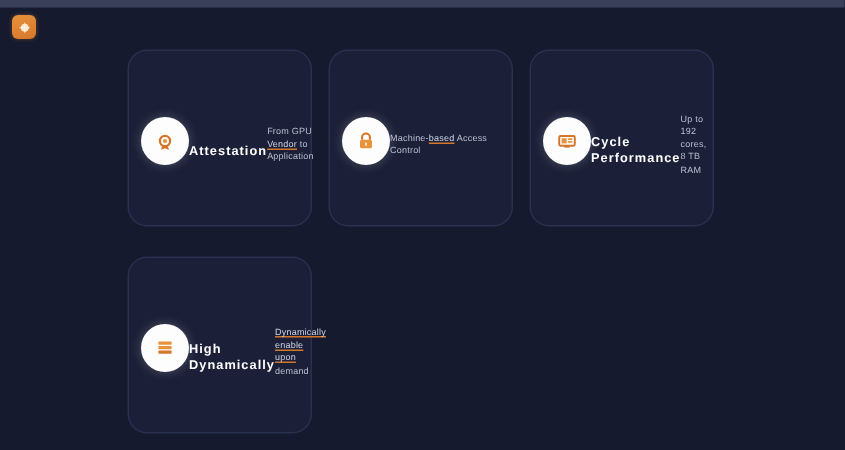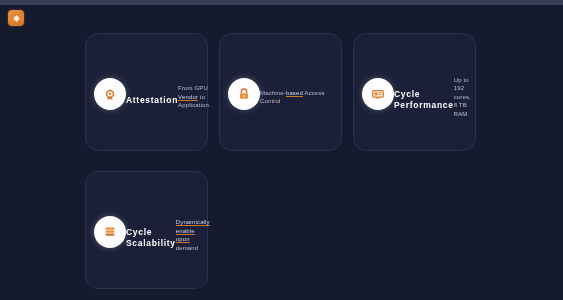--- a/index.html
+++ b/index.html
@@ -163,18 +163,18 @@
 
 
     <div class="card">
       <div class="icon-badge">
         <svg width="14" height="14" viewBox="0 0 14 14">
           <rect x="2.6" y="2.6" width="8.8" height="2.2" rx="0.5" fill="#e8923c"></rect>
           <rect x="2.6" y="5.6" width="8.8" height="2.2" rx="0.5" fill="#e8923c"></rect>
           <rect x="2.6" y="8.6" width="8.8" height="2.2" rx="0.5" fill="#d4762a"></rect>
         </svg>
       </div>
-      <div class="card-title">Cycle Scalability</div>
+      <div class="card-title">High Dynamically</div>
       <div class="card-sub"><span></span><span class="lnk">Dynamically enable upon</span><span> demand</span></div>
     </div>
 
   </div>
 </div>
 
 </body></html>

